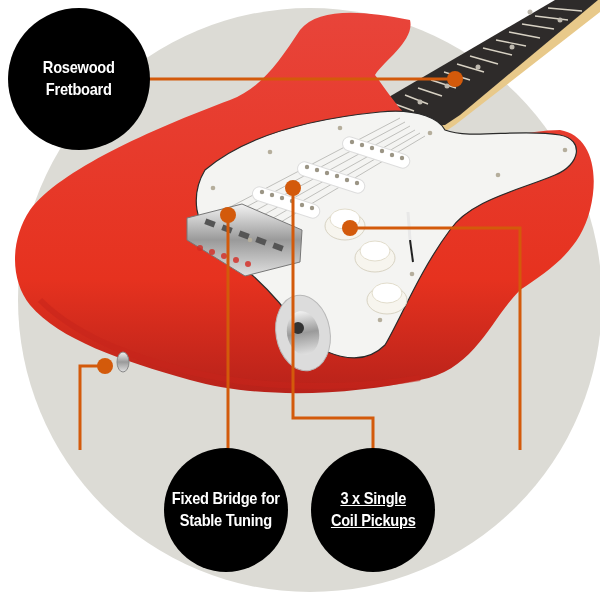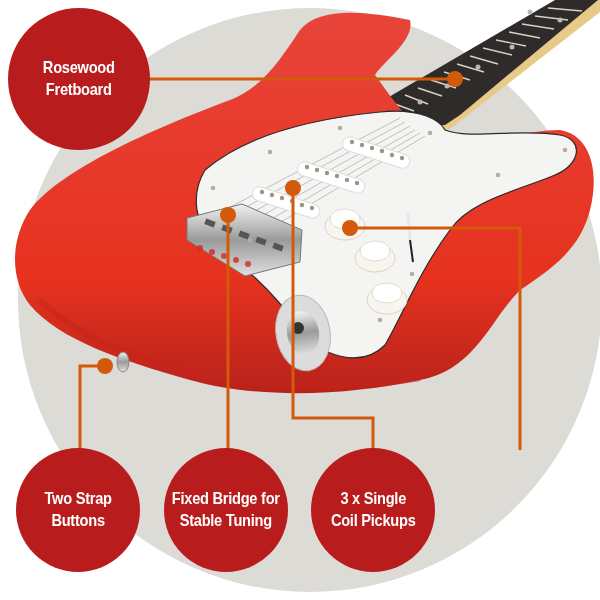--- a/index.html
+++ b/index.html
@@ -1,20 +1,20 @@
 <!DOCTYPE html>
 <html><head>
 <meta charset="utf-8">
 <style>
   html, body { margin: 0; padding: 0; background: #ffffff; }
   .stage { position: relative; width: 600px; height: 600px; overflow: hidden; background: #ffffff; }
   .bg-circle { position: absolute; left: 18px; top: 8px; width: 584px; height: 584px; border-radius: 50%; background: #dcdbd5; }
   svg.art { position: absolute; left: 0; top: 0; }
   .badge {
-    position: absolute; border-radius: 50%; background: #b91c1c;
+    position: absolute; border-radius: 50%; background: #000000;
     display: flex; align-items: center; justify-content: center; text-align: center;
     color: #ffffff; font-family: "Liberation Sans", sans-serif; font-weight: bold;
     font-size: 17px; line-height: 22px; letter-spacing: -0.3px;
   }
   .badge span { display: block; transform: scaleX(0.86); white-space: nowrap; }
 </style>
 </head>
 <body>
 
 <div class="stage">
@@ -193,34 +193,28 @@
     </g>
   </svg>
 
   <div class="badge" style="left:8px; top:8px; width:142px; height:142px;">
     <div>
       <span>Rosewood</span>
       <span>Fretboard</span>
     </div>
   </div>
 
-  <div class="badge" style="left:16px; top:448px; width:124px; height:124px;">
-    <div>
-      <span>Two Strap</span>
-      <span>Buttons</span>
-    </div>
-  </div>
 
   <div class="badge" style="left:164px; top:448px; width:124px; height:124px;align-items:center;">
     <div>
       <span>Fixed Bridge for</span>
       <span>Stable Tuning</span>
     </div>
   </div>
 
-  <div class="badge" style="left:311px; top:448px; width:124px; height:124px;">
+  <div class="badge" style="left:311px; top:448px; width:124px; height:124px;text-decoration:underline;">
     <div>
       <span>3 x Single</span>
       <span>Coil Pickups</span>
     </div>
   </div>
 
 </div>
 
 </body></html>

